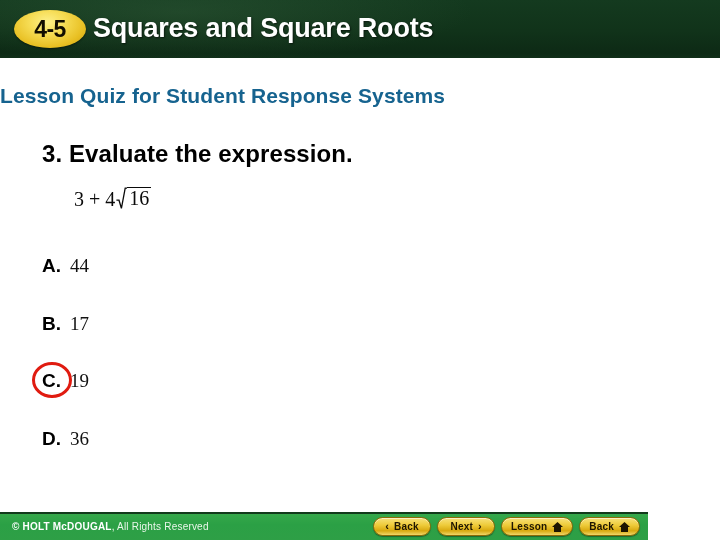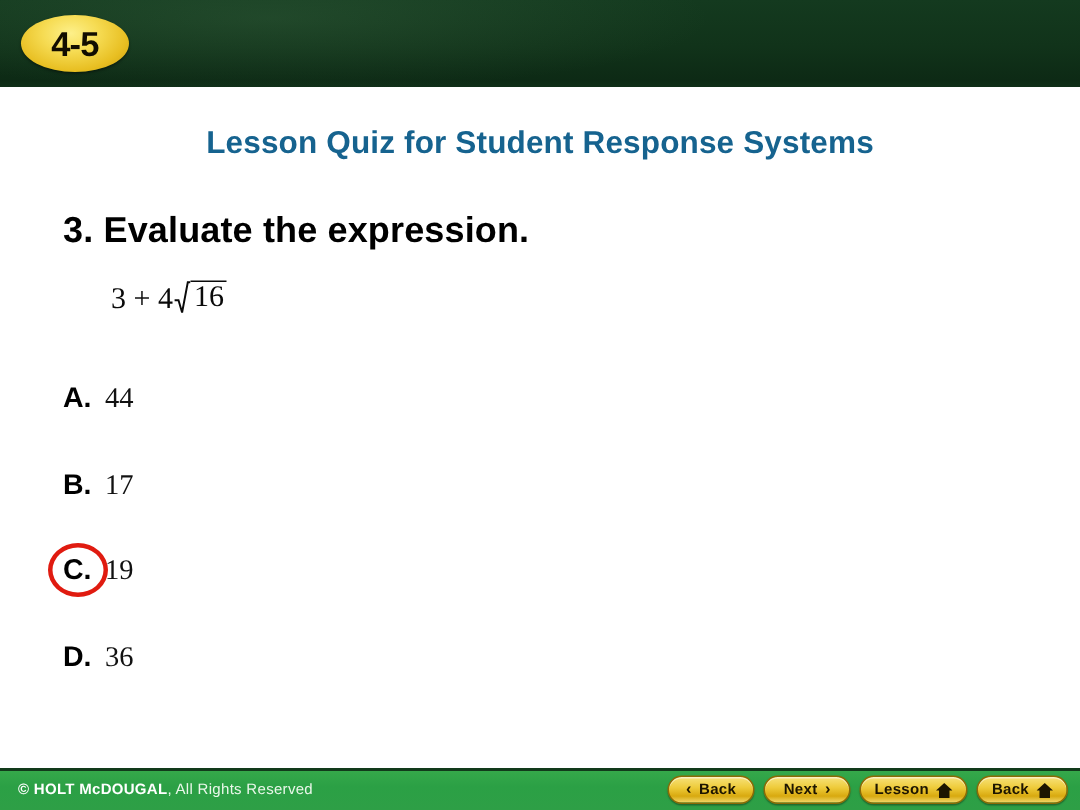--- a/index.html
+++ b/index.html
@@ -68,21 +68,21 @@
     position: absolute;
     left: 0; top: 58px;
     width: 720px;
     height: 454px;
     background: #ffffff;
   }
   #quiz-subtitle {
     position: absolute;
     left: 0; top: 26px;
     width: 720px;
-    text-align: center;
+    text-align: left;
     font-size: 21px;
     font-weight: bold;
     color: #16638f;
     letter-spacing: 0.1px;
   }
   #question-text {
     position: absolute;
     left: 42px;
     top: 82px;
     font-size: 24px;
@@ -167,21 +167,21 @@
     border: 3px solid #e01b10;
     border-radius: 50%;
     box-sizing: border-box;
     z-index: 1;
   }
 
   
   #footer {
     position: absolute;
     left: 0; top: 512px;
-    width: 720px;
+    width: 648px;
     height: 28px;
     background: linear-gradient(180deg, #35a84a 0%, #2ba045 40%, #2e9f46 100%);
     border-top: 2px solid #123a1b;
     box-sizing: border-box;
   }
   #copyright {
     position: absolute;
     left: 12px;
     top: 7px;
     font-size: 10px;
@@ -237,20 +237,21 @@
   }
 </style>
 </head>
 <body>
 
 <div id="header">
   <div id="header-sheen"></div>
   <div id="lesson-badge">
     <span id="lesson-badge-label">4-5</span>
   </div>
+  <div id="header-title">Squares and Square Roots</div>
 </div>
 
 <div id="content">
 
   <div id="quiz-subtitle">Lesson Quiz for Student Response Systems</div>
 
   <div id="question-text">3. Evaluate the expression.</div>
 
   <div id="expression">
     <span class="expr-term">3</span>

